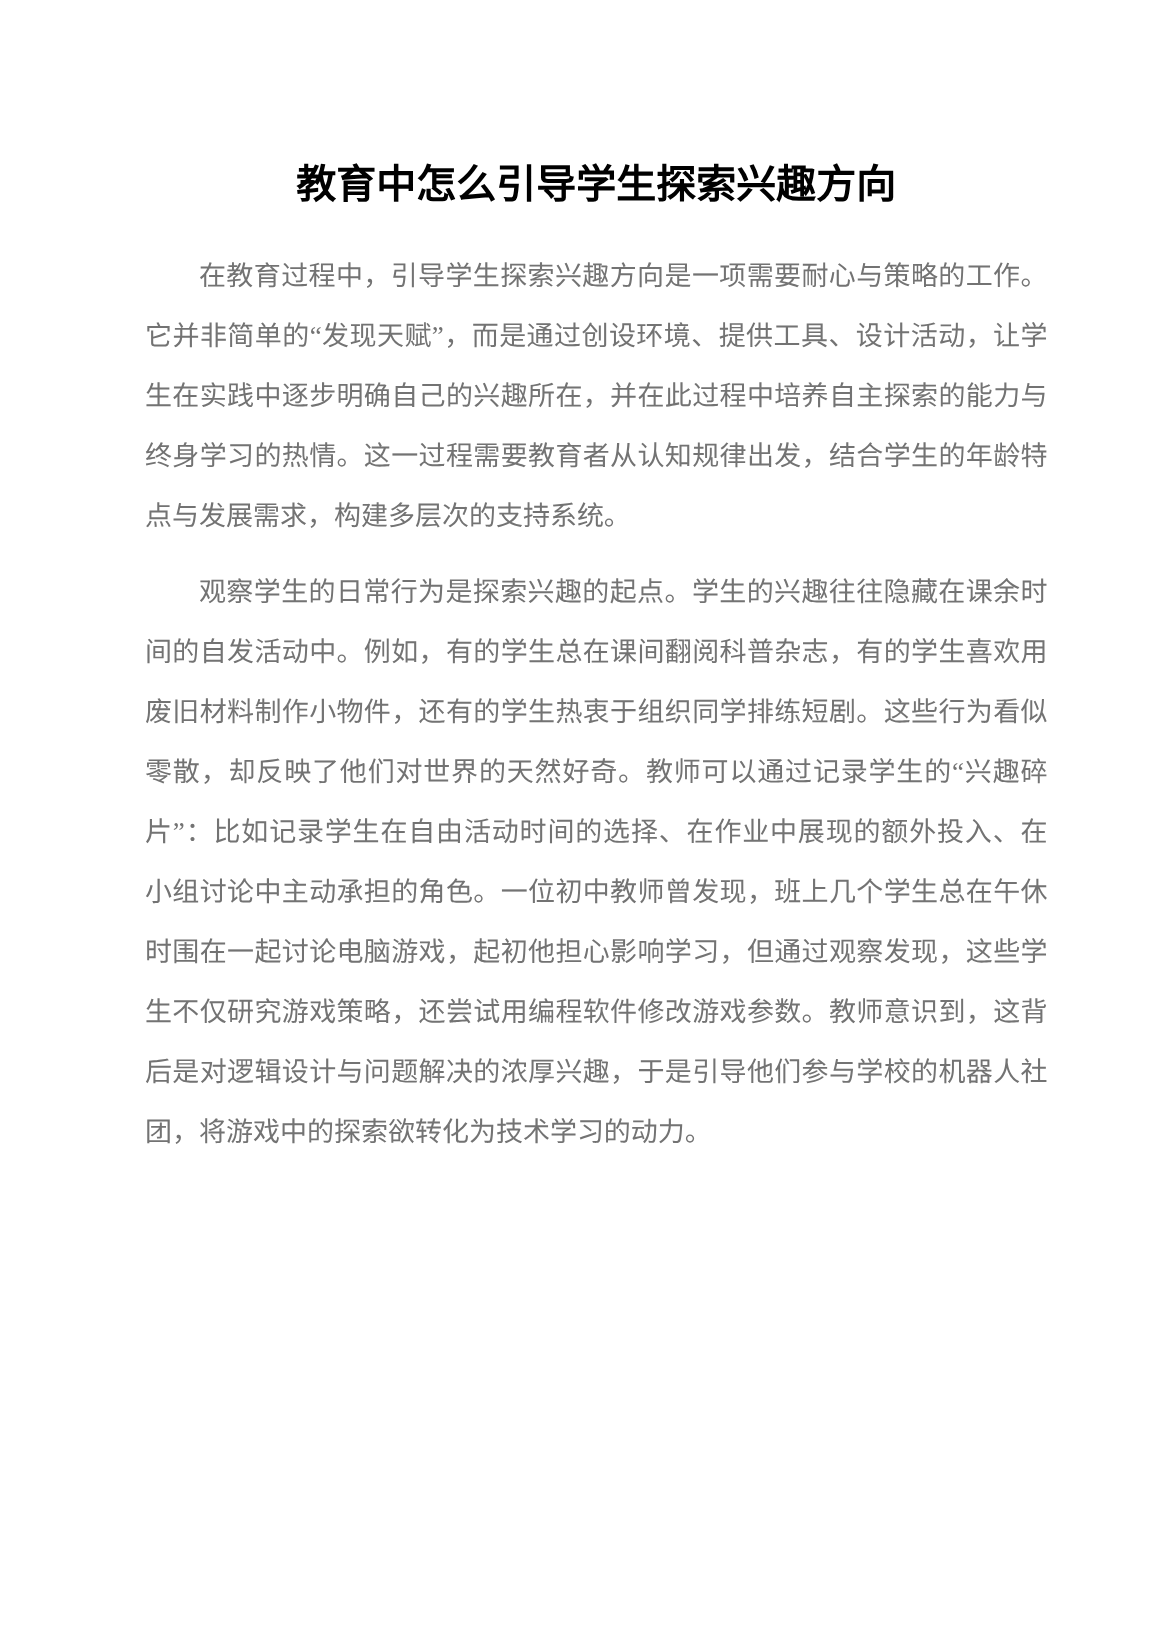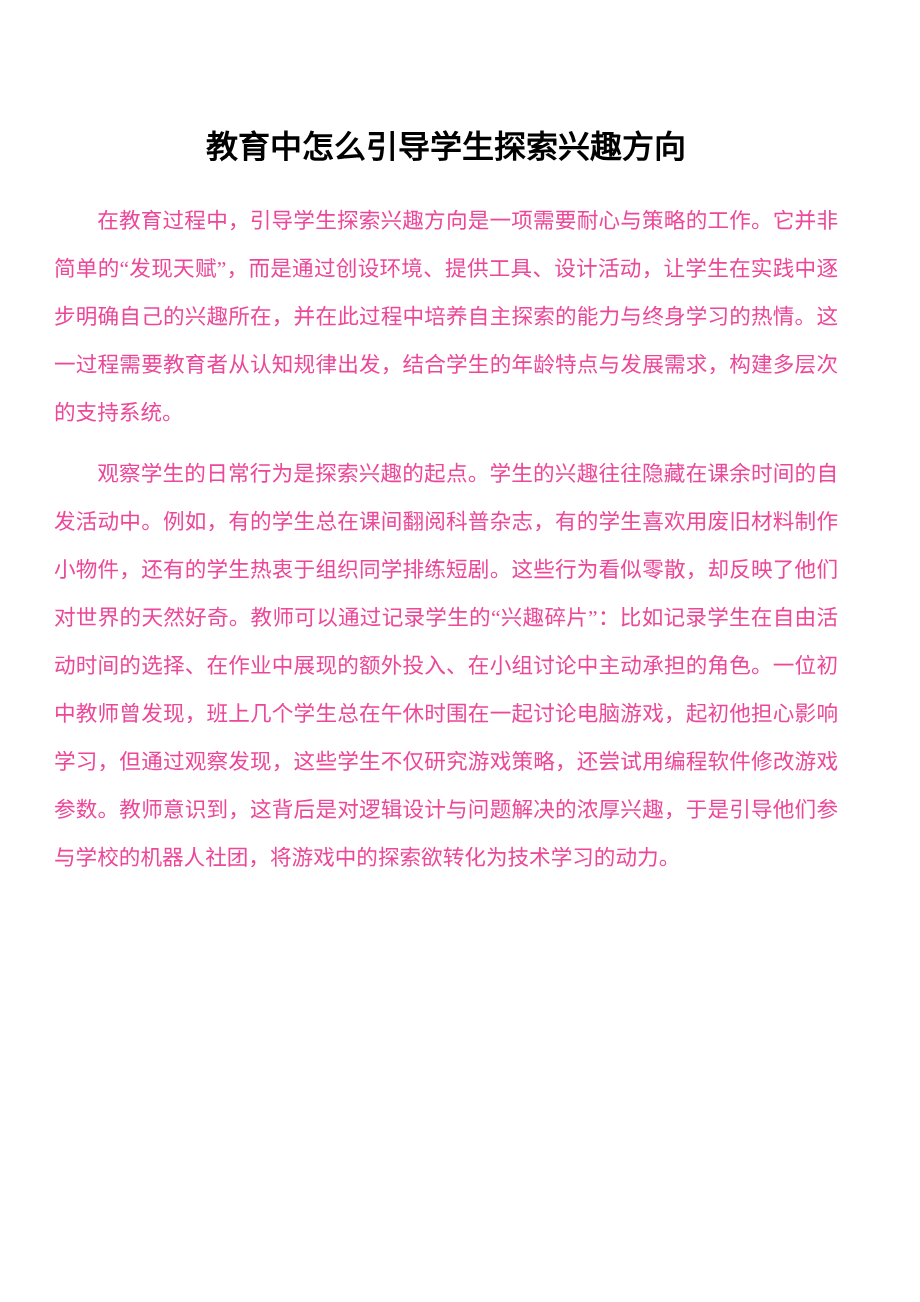--- a/index.html
+++ b/index.html
@@ -9,41 +9,41 @@
   }
   .page {
     position: relative;
     width: 920px;
     height: 1302px;
     background: #ffffff;
     color: #000000;
     overflow: hidden;
   }
   .content {
-    padding: 126px 82px 0 54px;
+    padding: 126px 82px 0 116px;
   }
   .doc-title {
     margin: 0 0 29px 0;
     font-family: "Liberation Sans", "DejaVu Sans", sans-serif;
     font-weight: 900;
     font-size: 32px;
     line-height: 42px;
     text-align: center;
     letter-spacing: 0;
     color: #000000;
   }
   .doc-para {
     margin: 0 0 13px 0;
     font-family: "Liberation Serif", "DejaVu Serif", serif;
     font-size: 21.6px;
     line-height: 48px;
     text-align: justify;
     text-justify: inter-ideograph;
     text-indent: 2em;
-    color: #ec4899;
+    color: #737373;
     word-break: normal;
     overflow-wrap: break-word;
   }
 </style>
 </head>
 <body>
 
 <div class="page">
   <div class="content">
     <h1 class="doc-title">教育中怎么引导学生探索兴趣方向</h1>

